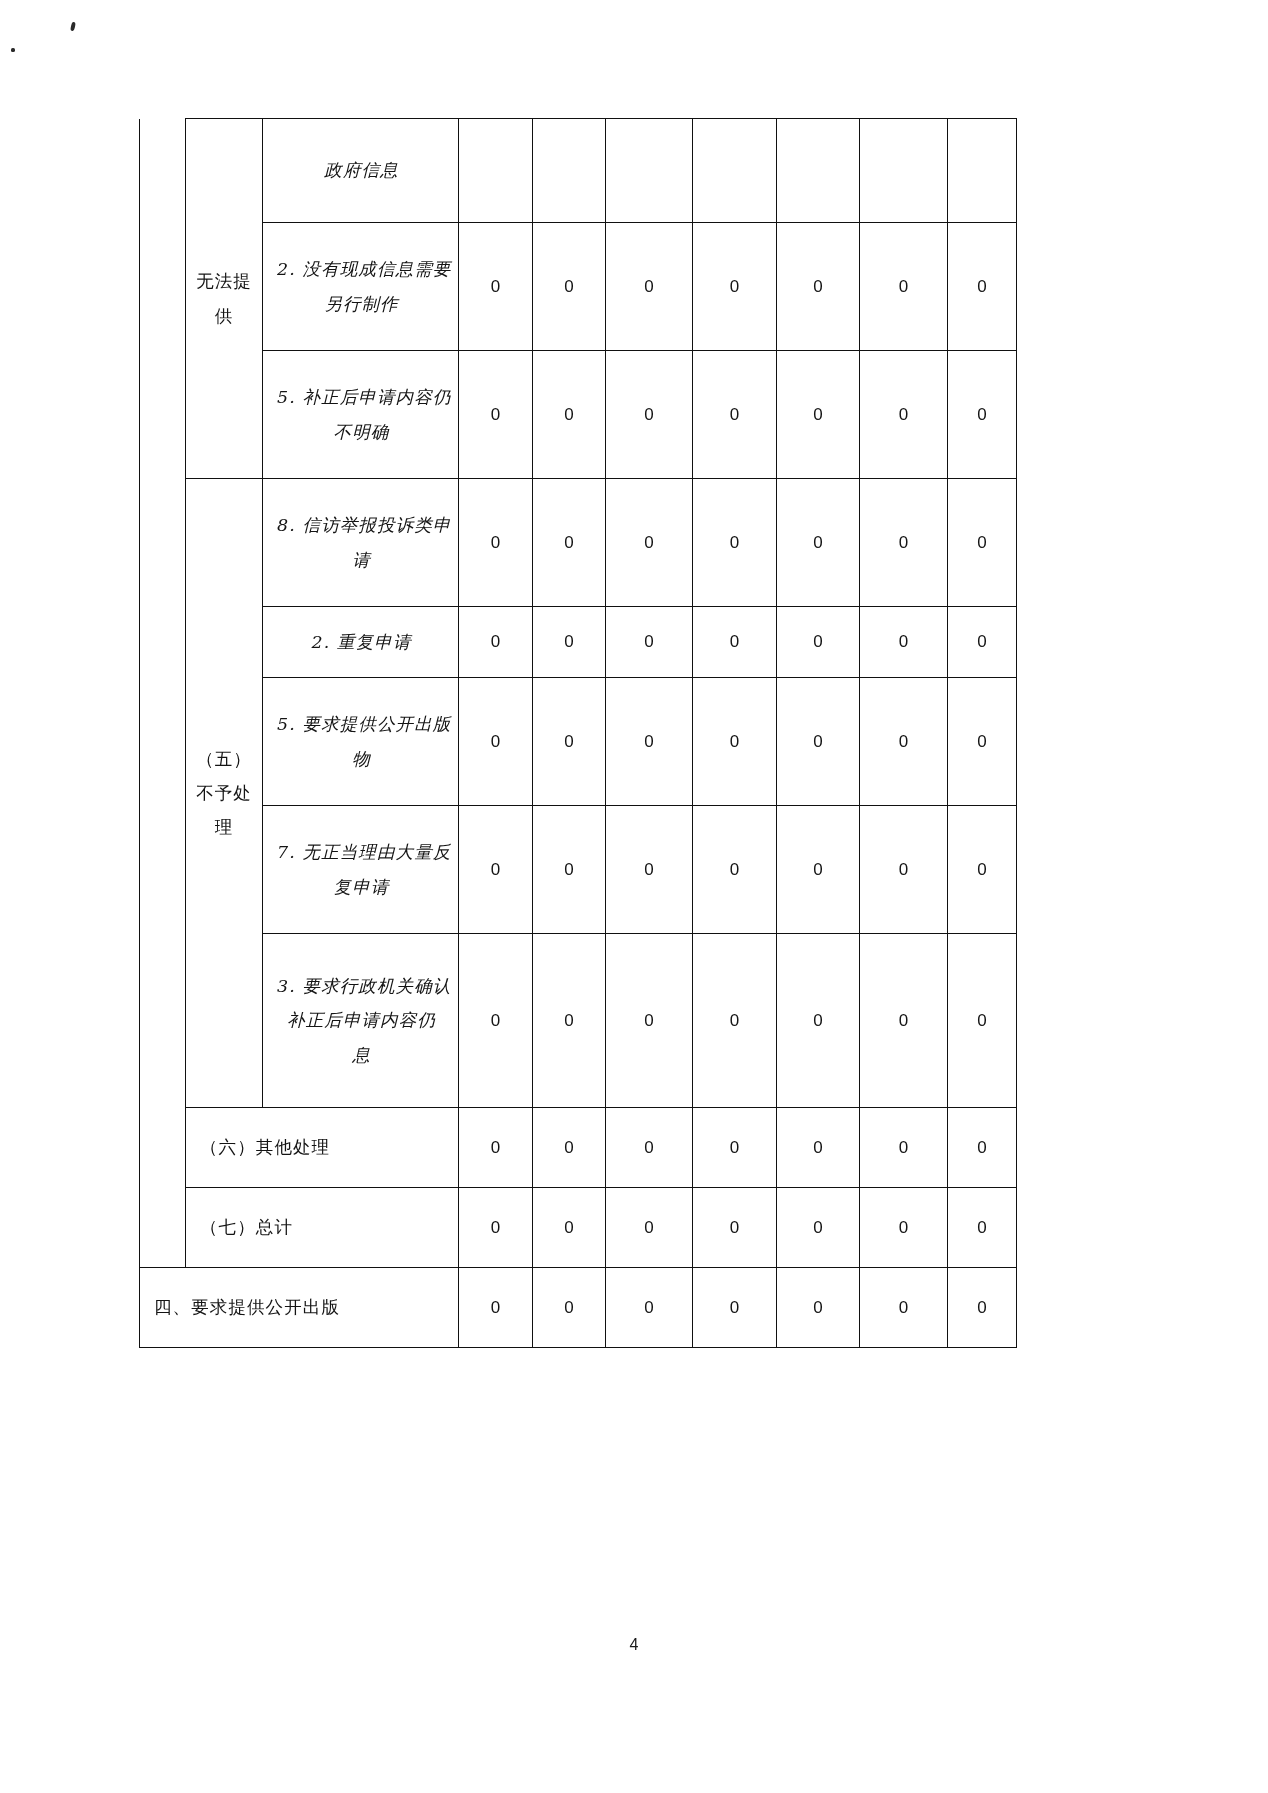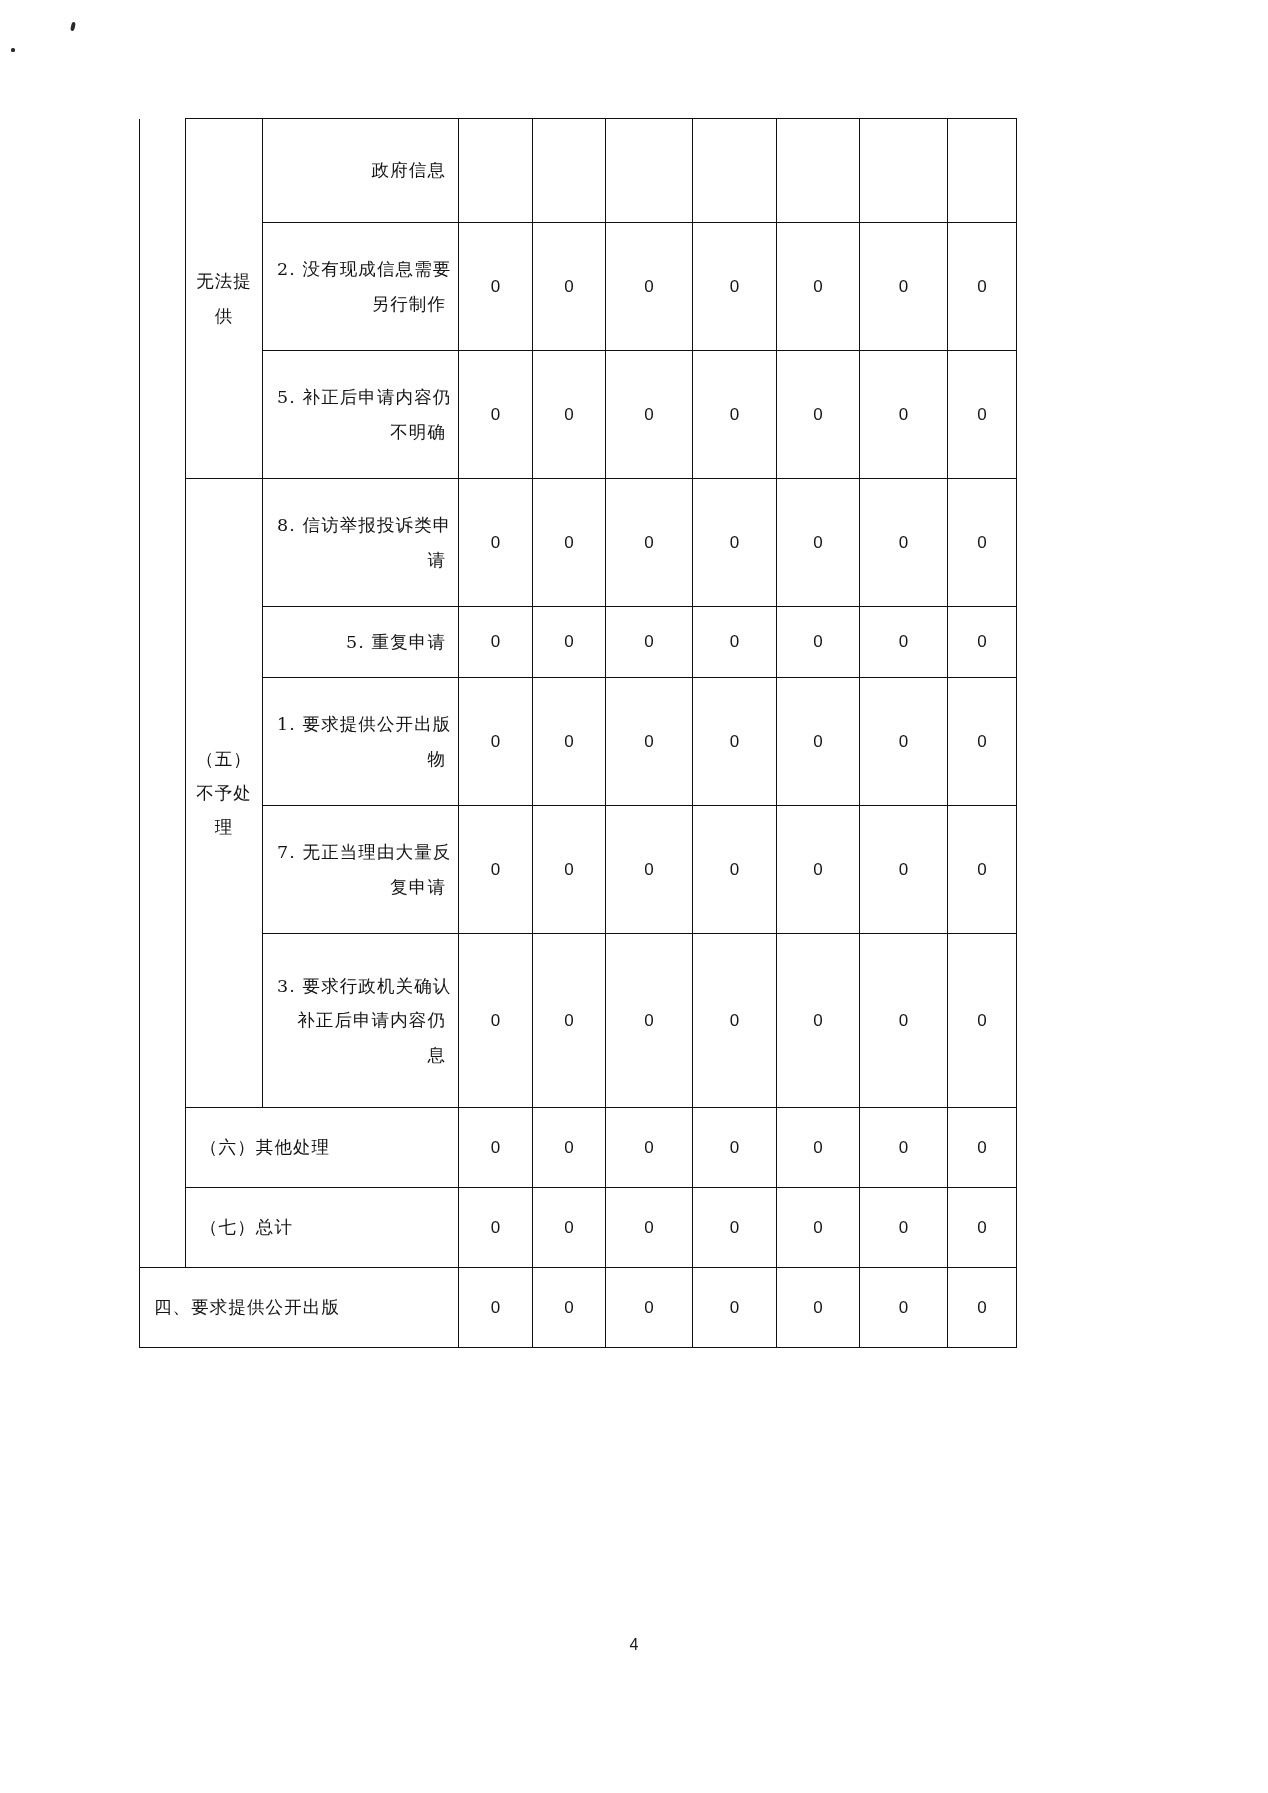--- a/index.html
+++ b/index.html
@@ -68,23 +68,24 @@
   }
   td.grp .gl {
     display: block;
     text-align: center;
     white-space: nowrap;
   }
 
   td.item {
     width: 196px;
     padding: 10px 12px 10px 14px;
-    text-align: right;
+    text-align: center;
     font-family: "DejaVu Serif", "Liberation Serif", serif;
     letter-spacing: 1.1px;
+    font-style: italic;
   }
   td.item .il {
     display: block;
     white-space: nowrap;
   }
 
   td.wide {
     text-align: left;
     padding: 10px 12px 10px 14px;
     font-family: Liberation Serif, serif;
@@ -207,34 +208,34 @@
         <td class="num">0</td>
         <td class="num">0</td>
         <td class="num">0</td>
         <td class="num">0</td>
         <td class="num">0</td>
         <td class="num">0</td>
       </tr>
 
       <tr class="r-short">
         <td class="item">
-          <span class="il">5. 重复申请</span>
-        </td>
-        <td class="num">0</td>
-        <td class="num">0</td>
-        <td class="num">0</td>
-        <td class="num">0</td>
-        <td class="num">0</td>
-        <td class="num">0</td>
-        <td class="num">0</td>
-      </tr>
-
-      <tr class="r-med">
-        <td class="item">
-          <span class="il">1. 要求提供公开出版</span>
+          <span class="il">2. 重复申请</span>
+        </td>
+        <td class="num">0</td>
+        <td class="num">0</td>
+        <td class="num">0</td>
+        <td class="num">0</td>
+        <td class="num">0</td>
+        <td class="num">0</td>
+        <td class="num">0</td>
+      </tr>
+
+      <tr class="r-med">
+        <td class="item">
+          <span class="il">5. 要求提供公开出版</span>
           <span class="il">物</span>
         </td>
         <td class="num">0</td>
         <td class="num">0</td>
         <td class="num">0</td>
         <td class="num">0</td>
         <td class="num">0</td>
         <td class="num">0</td>
         <td class="num">0</td>
       </tr>

